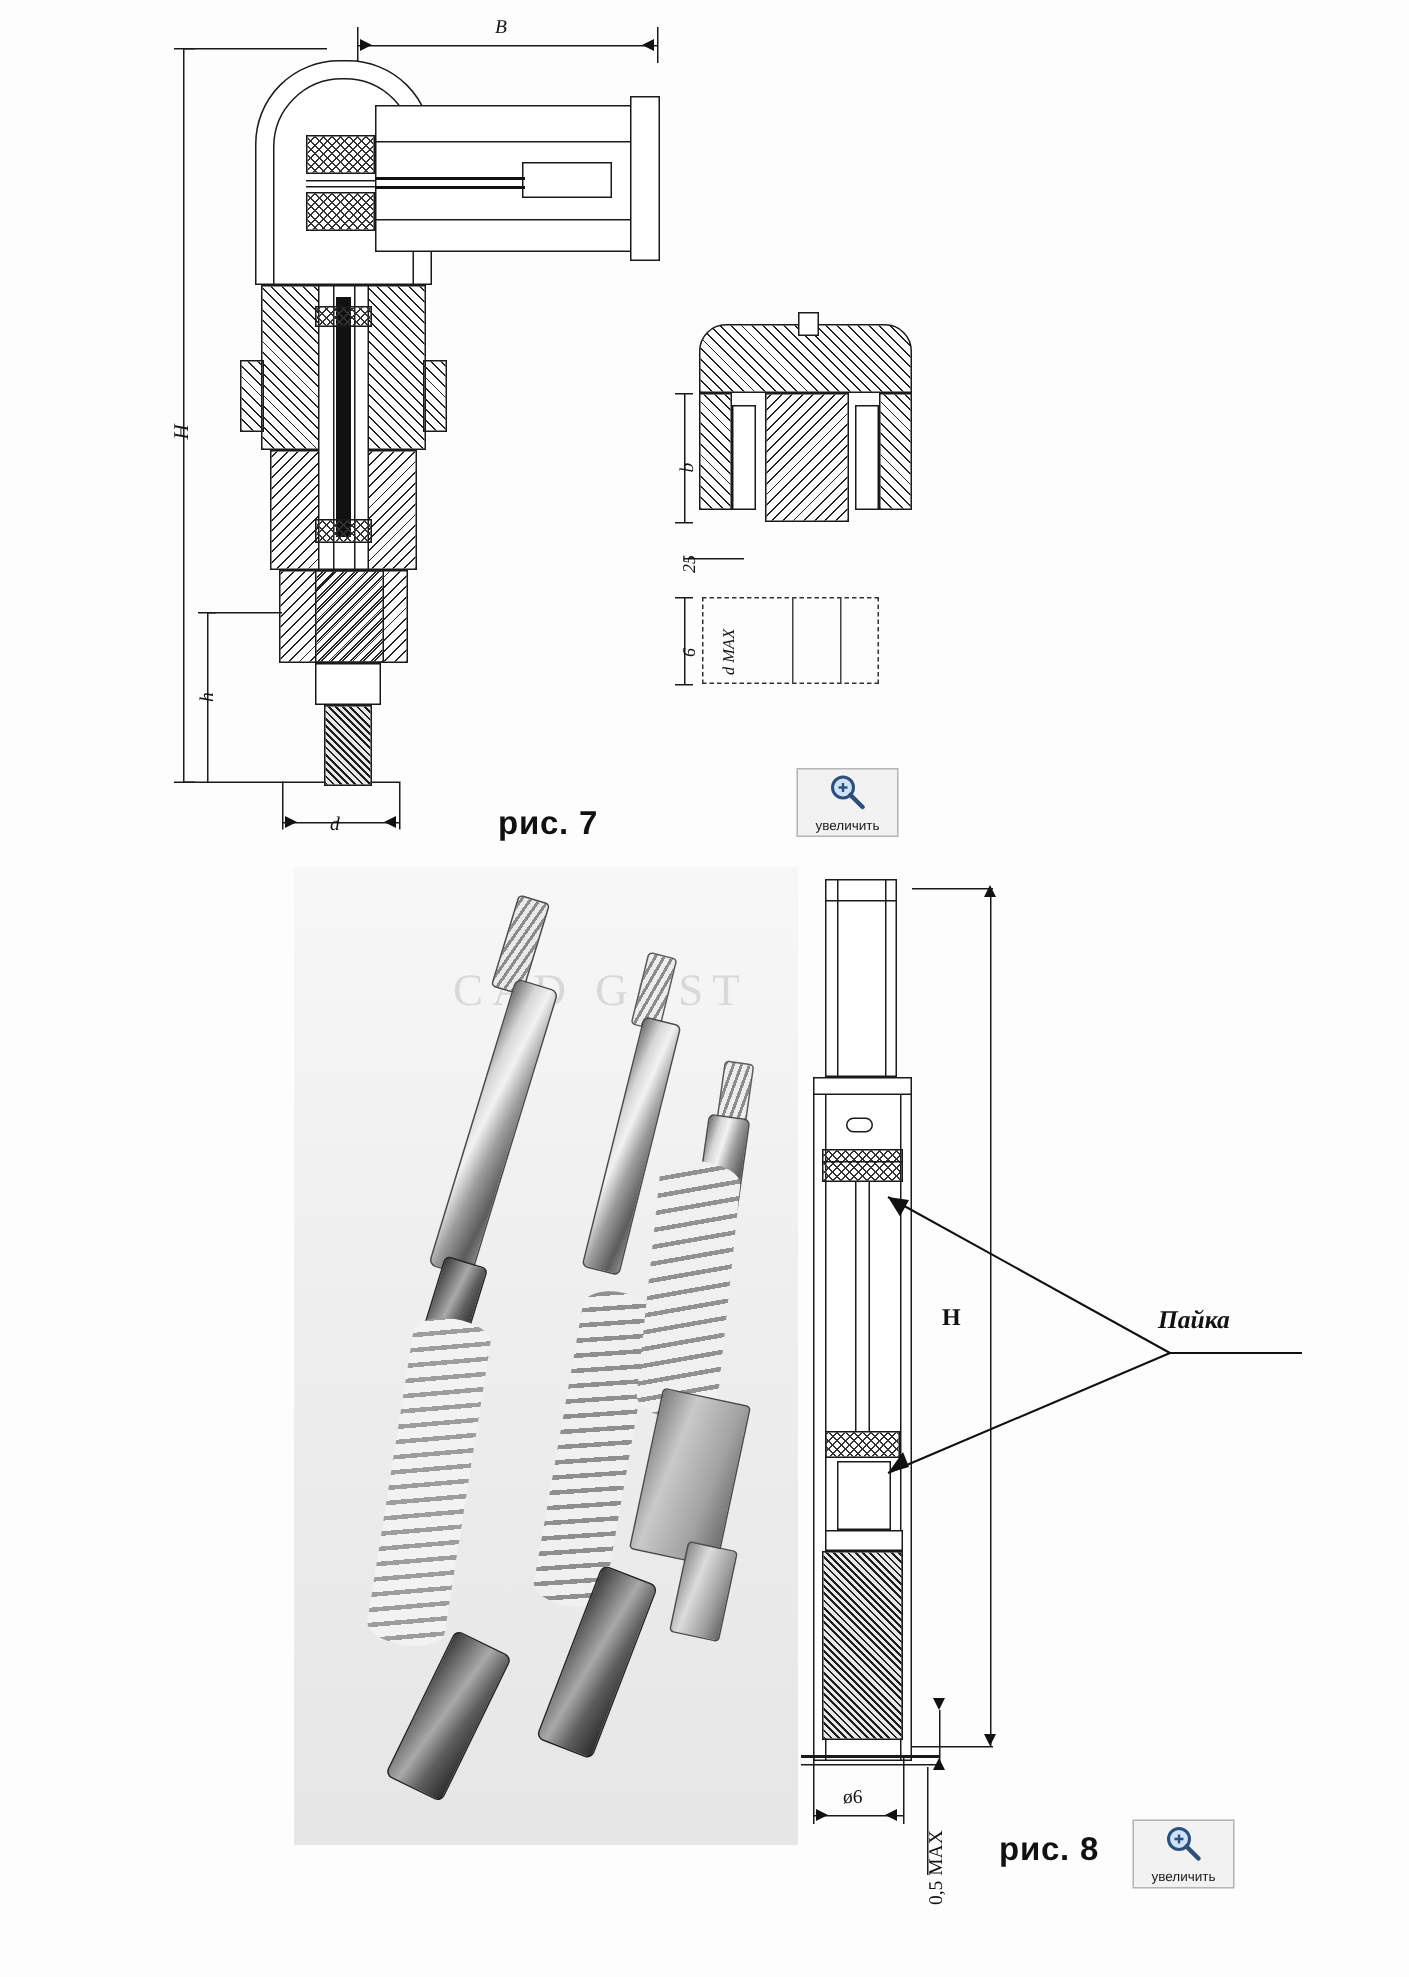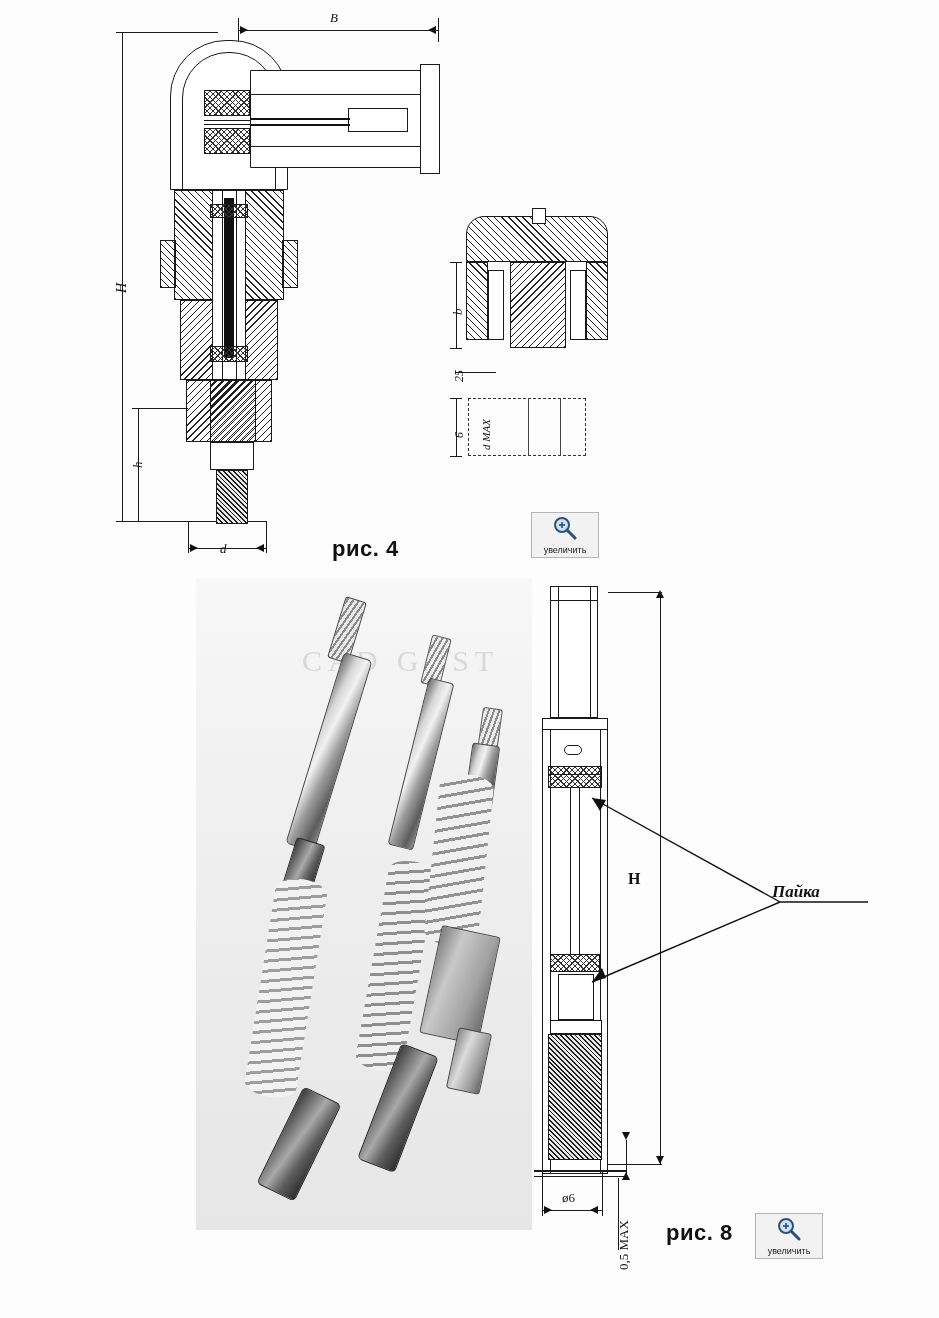--- a/index.html
+++ b/index.html
@@ -198,21 +198,21 @@
 
     <div class="abs" style="left:124px; top:190px; width:10px; height:160px; background:#111;"></div>
     <div class="abs outline hatch-cross" style="left:110px; top:196px; width:38px; height:14px;"></div>
     <div class="abs outline hatch-cross" style="left:110px; top:338px; width:38px; height:16px;"></div>
 
     <div class="abs outline hatch-l" style="left:110px; top:372px; width:46px; height:62px;"></div>
 
     <div class="abs outline" style="left:110px; top:434px; width:44px; height:28px; background:#fff;"></div>
     <div class="abs outline hatch-dense" style="left:116px; top:462px; width:32px; height:54px;"></div>
 
-    <div class="fig-caption" style="left:232px; top:528px;">рис. 4</div>
+    <div class="fig-caption" style="left:232px; top:528px;">рис. 7</div>
   </div>
 
   <div class="abs" style="left:440px; top:200px; width:200px; height:270px;">
 
     <div class="abs outline hatch-r" style="left:26px; top:16px; width:142px; height:46px; border-radius:18px 18px 0 0;"></div>
     <div class="abs outline" style="left:92px; top:8px; width:14px; height:16px; background:#fff;"></div>
 
     <div class="abs outline hatch-r" style="left:26px; top:62px; width:22px; height:78px;"></div>
     <div class="abs outline hatch-r" style="left:146px; top:62px; width:22px; height:78px;"></div>
     <div class="abs outline" style="left:48px; top:70px; width:16px; height:70px; background:#fff;"></div>
@@ -336,21 +336,21 @@
 
     <div class="abs" style="left:60px; top:220px; width:290px; height:220px;">
       <svg width="290" height="220" viewBox="0 0 290 220">
         <line x1="12" y1="8" x2="200" y2="112" stroke="#111" stroke-width="1.4"></line>
         <line x1="12" y1="192" x2="200" y2="112" stroke="#111" stroke-width="1.4"></line>
         <line x1="200" y1="112" x2="288" y2="112" stroke="#111" stroke-width="1.4"></line>
         <polygon points="12,8 26,10 20,21" fill="#111"></polygon>
         <polygon points="12,192 26,188 22,178" fill="#111"></polygon>
       </svg>
     </div>
-    <div class="callout" style="left:252px; top:312px;">Пайка</div>
+    <div class="callout" style="left:252px; top:300px;">Пайка</div>
 
     <div class="fig-caption" style="left:146px; top:650px;">рис. 8</div>
   </div>
 
   <div class="zoom-widget" style="left:755px; top:1213px;">
     <div class="glass">
       <svg width="30" height="24" viewBox="0 0 30 24">
         <circle cx="12" cy="9" r="7" fill="#cfe2f5" stroke="#2c4f7c" stroke-width="2"></circle>
         <line x1="17" y1="14" x2="25" y2="22" stroke="#2c4f7c" stroke-width="3" stroke-linecap="round"></line>
         <line x1="9" y1="9" x2="15" y2="9" stroke="#2c4f7c" stroke-width="1.6"></line>

